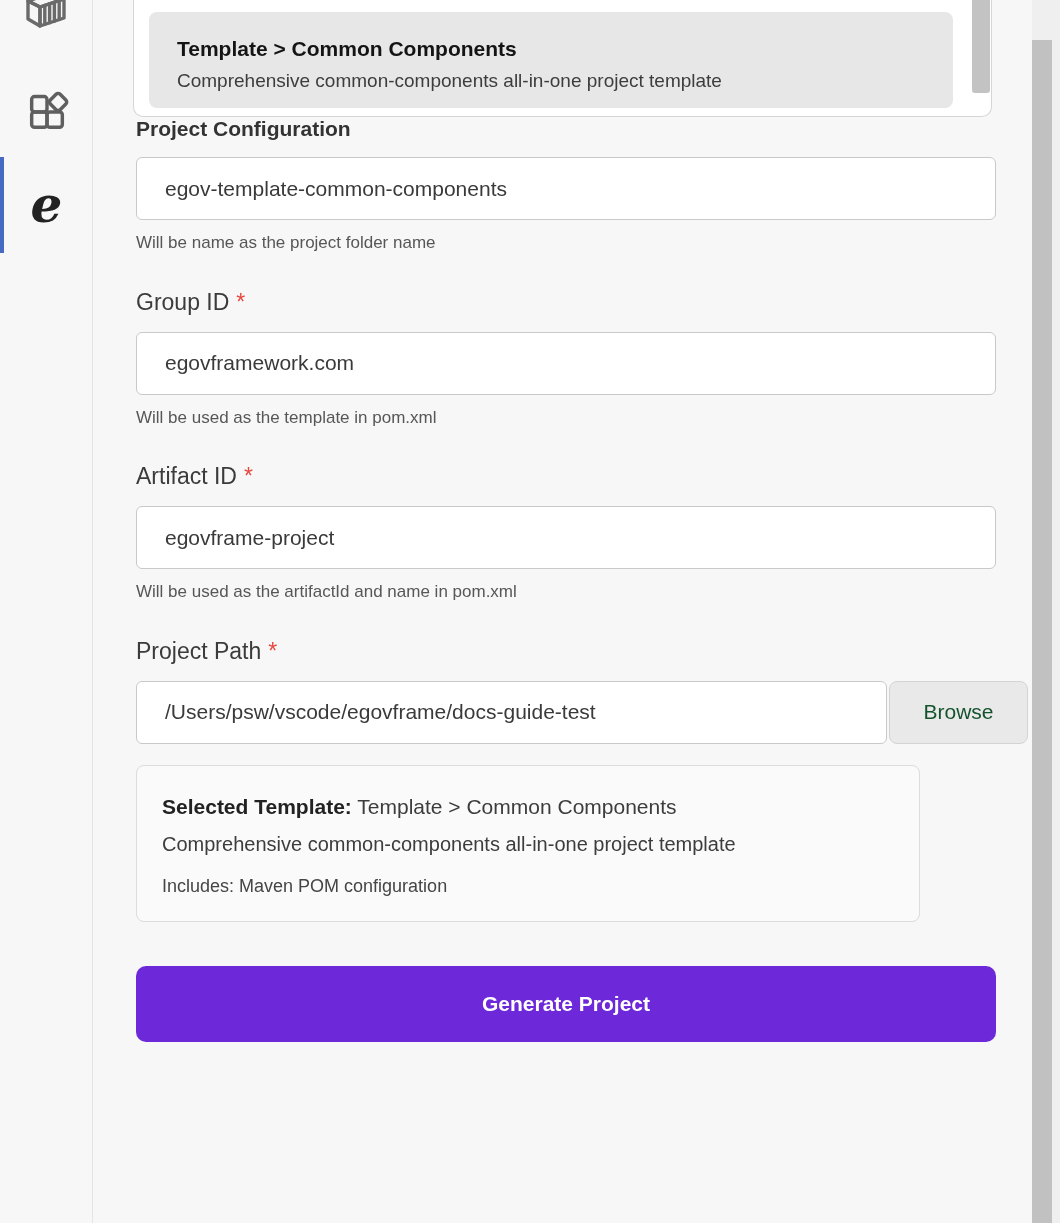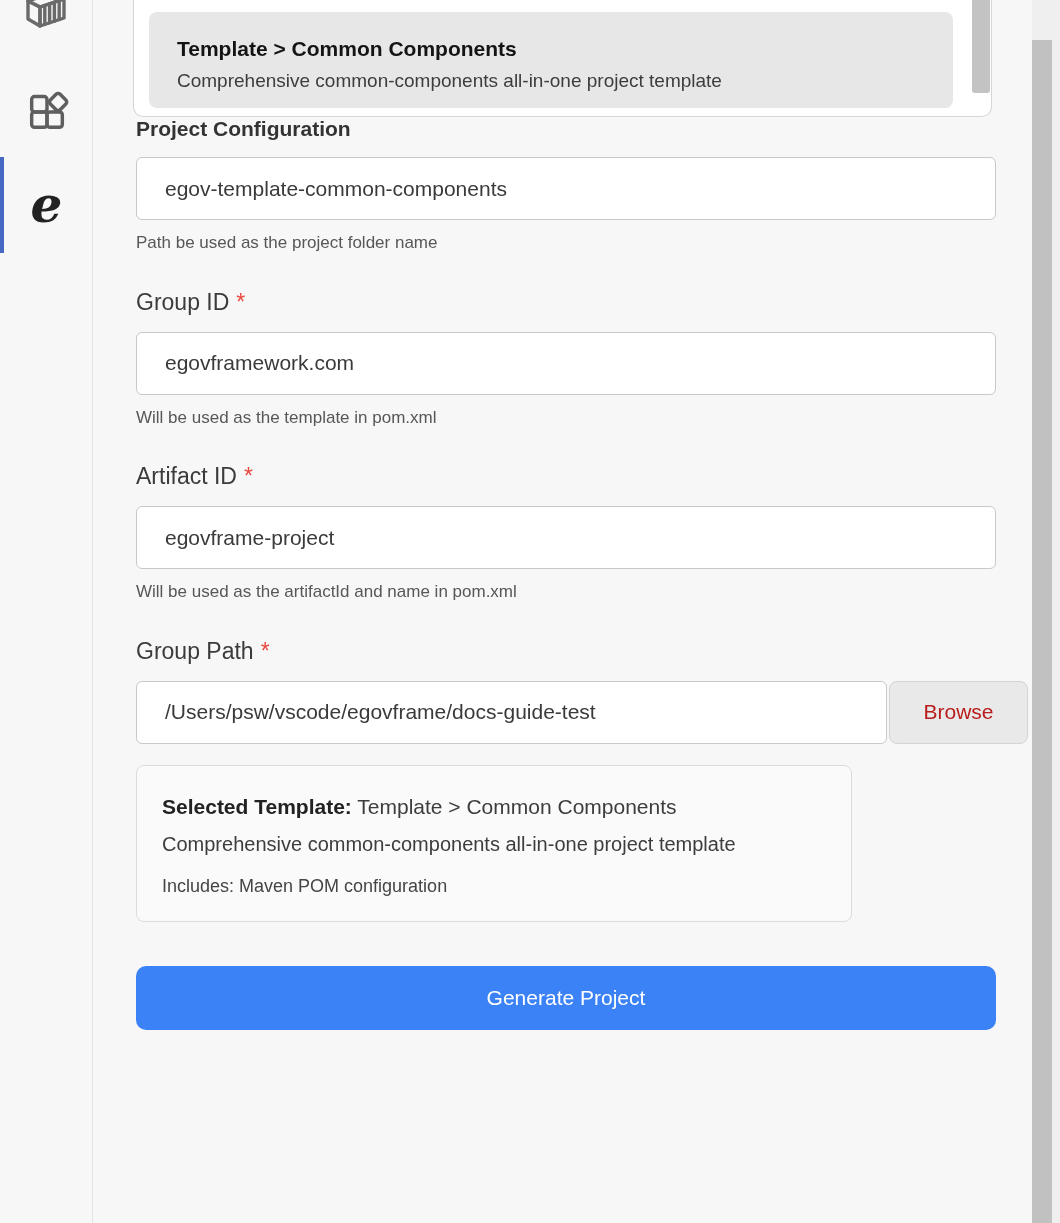--- a/index.html
+++ b/index.html
@@ -60,38 +60,38 @@
     padding:8px 28px; font-size:21px; color:#3a3a3a;
     font-family:"Liberation Sans", sans-serif; outline:none;
   }
   .helper{ margin-top:10px; font-size:17px; color:#575757; line-height:1.5; }
 
   .path-row{ margin-top:16px; display:flex; width:892px; }
   .path-row .text-input{ margin-top:0; flex:1; width:auto; min-width:0; }
   .browse-btn{
     width:139px; height:63px; margin-left:2px; flex:0 0 auto;
     background:#e9e9e9; border:1px solid #d4d4d4; border-radius:8px;
-    font-size:21px; color:#b91c1c; font-family:"Liberation Sans", sans-serif;
+    font-size:21px; color:#14532d; font-family:"Liberation Sans", sans-serif;
     cursor:pointer;
   }
 
   .info-box{
-    margin-top:21px; width:716px;
+    margin-top:21px; width:784px;
     background:#fafafa; border:1px solid #dcdcdc; border-radius:8px;
     padding:29px 28px 24px 25px;
   }
   .info-line1{ font-size:21px; color:#3d3d3d; }
   .info-line1 .bold{ font-weight:700; color:#222; }
   .info-line2{ margin-top:14px; font-size:20px; color:#3d3d3d; }
   .info-line3{ margin-top:20px; font-size:18px; color:#454545; }
 
   .generate-btn{
-    margin-top:44px; width:860px; height:64px;
-    background:#3b82f6; border:none; border-radius:10px;
-    color:#ffffff; font-size:21px; font-weight:400;
+    margin-top:44px; width:860px; height:76px;
+    background:#6d28d9; border:none; border-radius:10px;
+    color:#ffffff; font-size:21px; font-weight:700;
     font-family:"Liberation Sans", sans-serif; cursor:pointer;
   }
 
   
   .page-scrollbar{
     position:absolute; right:0; top:0; width:28px; height:100%;
     background:#efefef;
   }
   .page-scroll-thumb{
     position:absolute; left:0; top:40px; bottom:0; width:20px;
@@ -135,39 +135,39 @@
         <div class="template-item-title">Template &gt; Common Components</div>
         <div class="template-item-desc">Comprehensive common-components all-in-one project template</div>
       </div>
       <div class="list-scroll-thumb"></div>
     </div>
 
     <h2 class="section-title">Project Configuration</h2>
 
     
     <input class="text-input" type="text" value="egov-template-common-components" style="">
-    <div class="helper">Path be used as the project folder name</div>
+    <div class="helper">Will be name as the project folder name</div>
 
     
     <div class="field-label">
       <span>Group ID</span><span class="req">*</span>
     </div>
     <input class="text-input" type="text" value="egovframework.com" style="">
     <div class="helper">Will be used as the template in pom.xml</div>
 
     
     <div class="field-label">
       <span>Artifact ID</span><span class="req">*</span>
     </div>
     <input class="text-input" type="text" value="egovframe-project" style="">
     <div class="helper">Will be used as the artifactId and name in pom.xml</div>
 
     
     <div class="field-label">
-      <span>Group Path</span><span class="req">*</span>
+      <span>Project Path</span><span class="req">*</span>
     </div>
     <div class="path-row">
       <input class="text-input" type="text" value="/Users/psw/vscode/egovframe/docs-guide-test" style="">
       <button class="browse-btn">Browse</button>
     </div>
 
     
     <div class="info-box">
       <div class="info-line1">
         <span class="bold">Selected Template:</span><span> Template &gt; Common Components</span>

